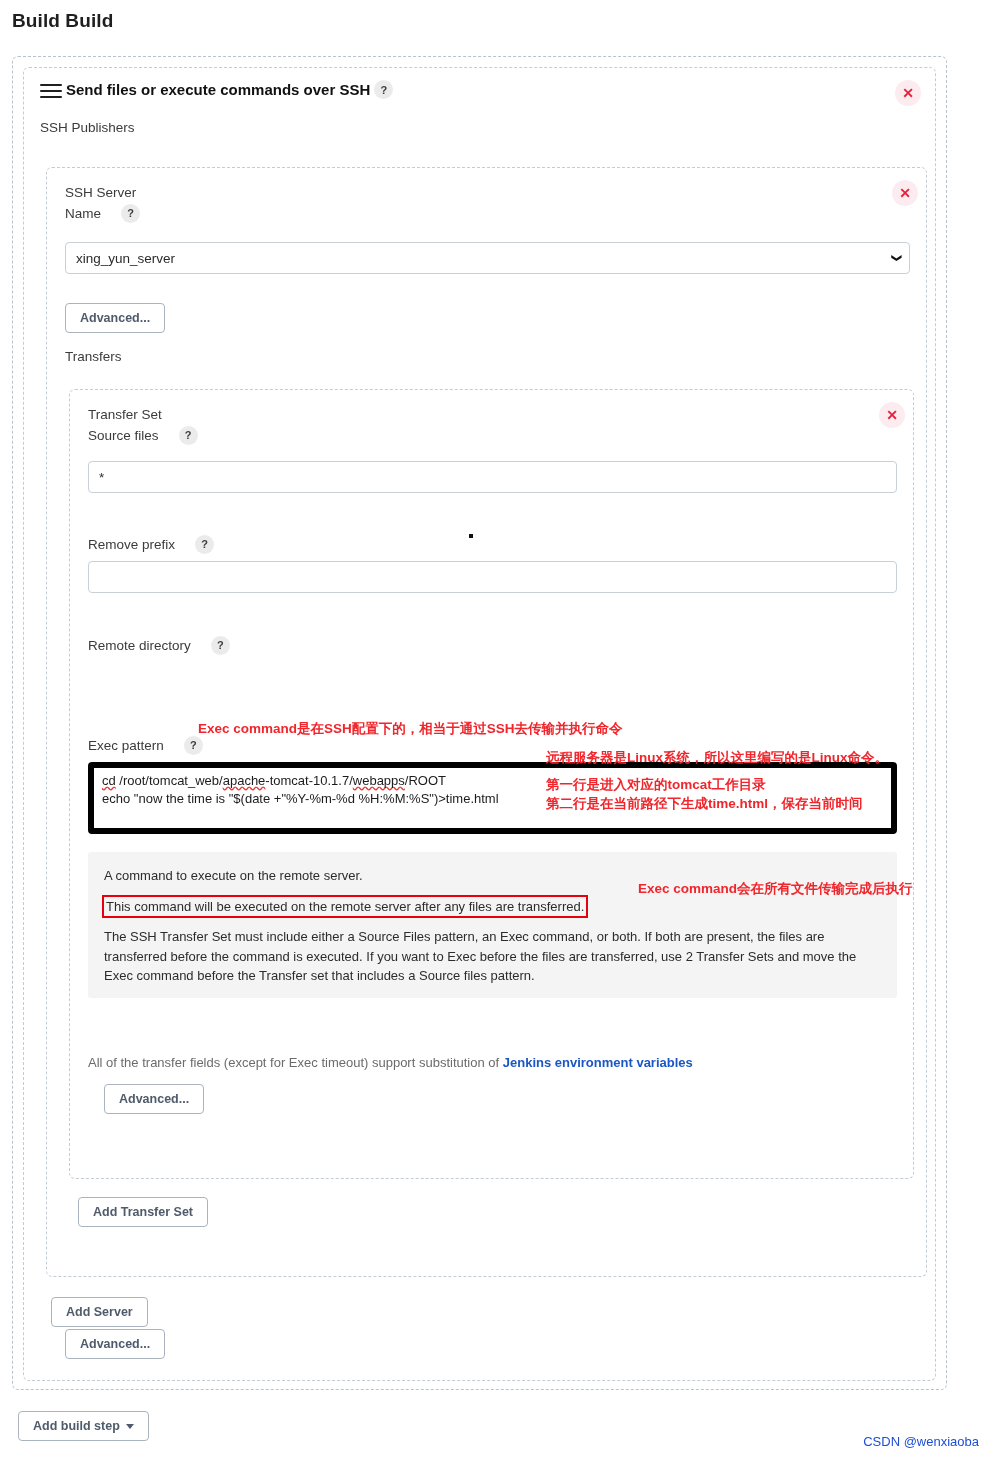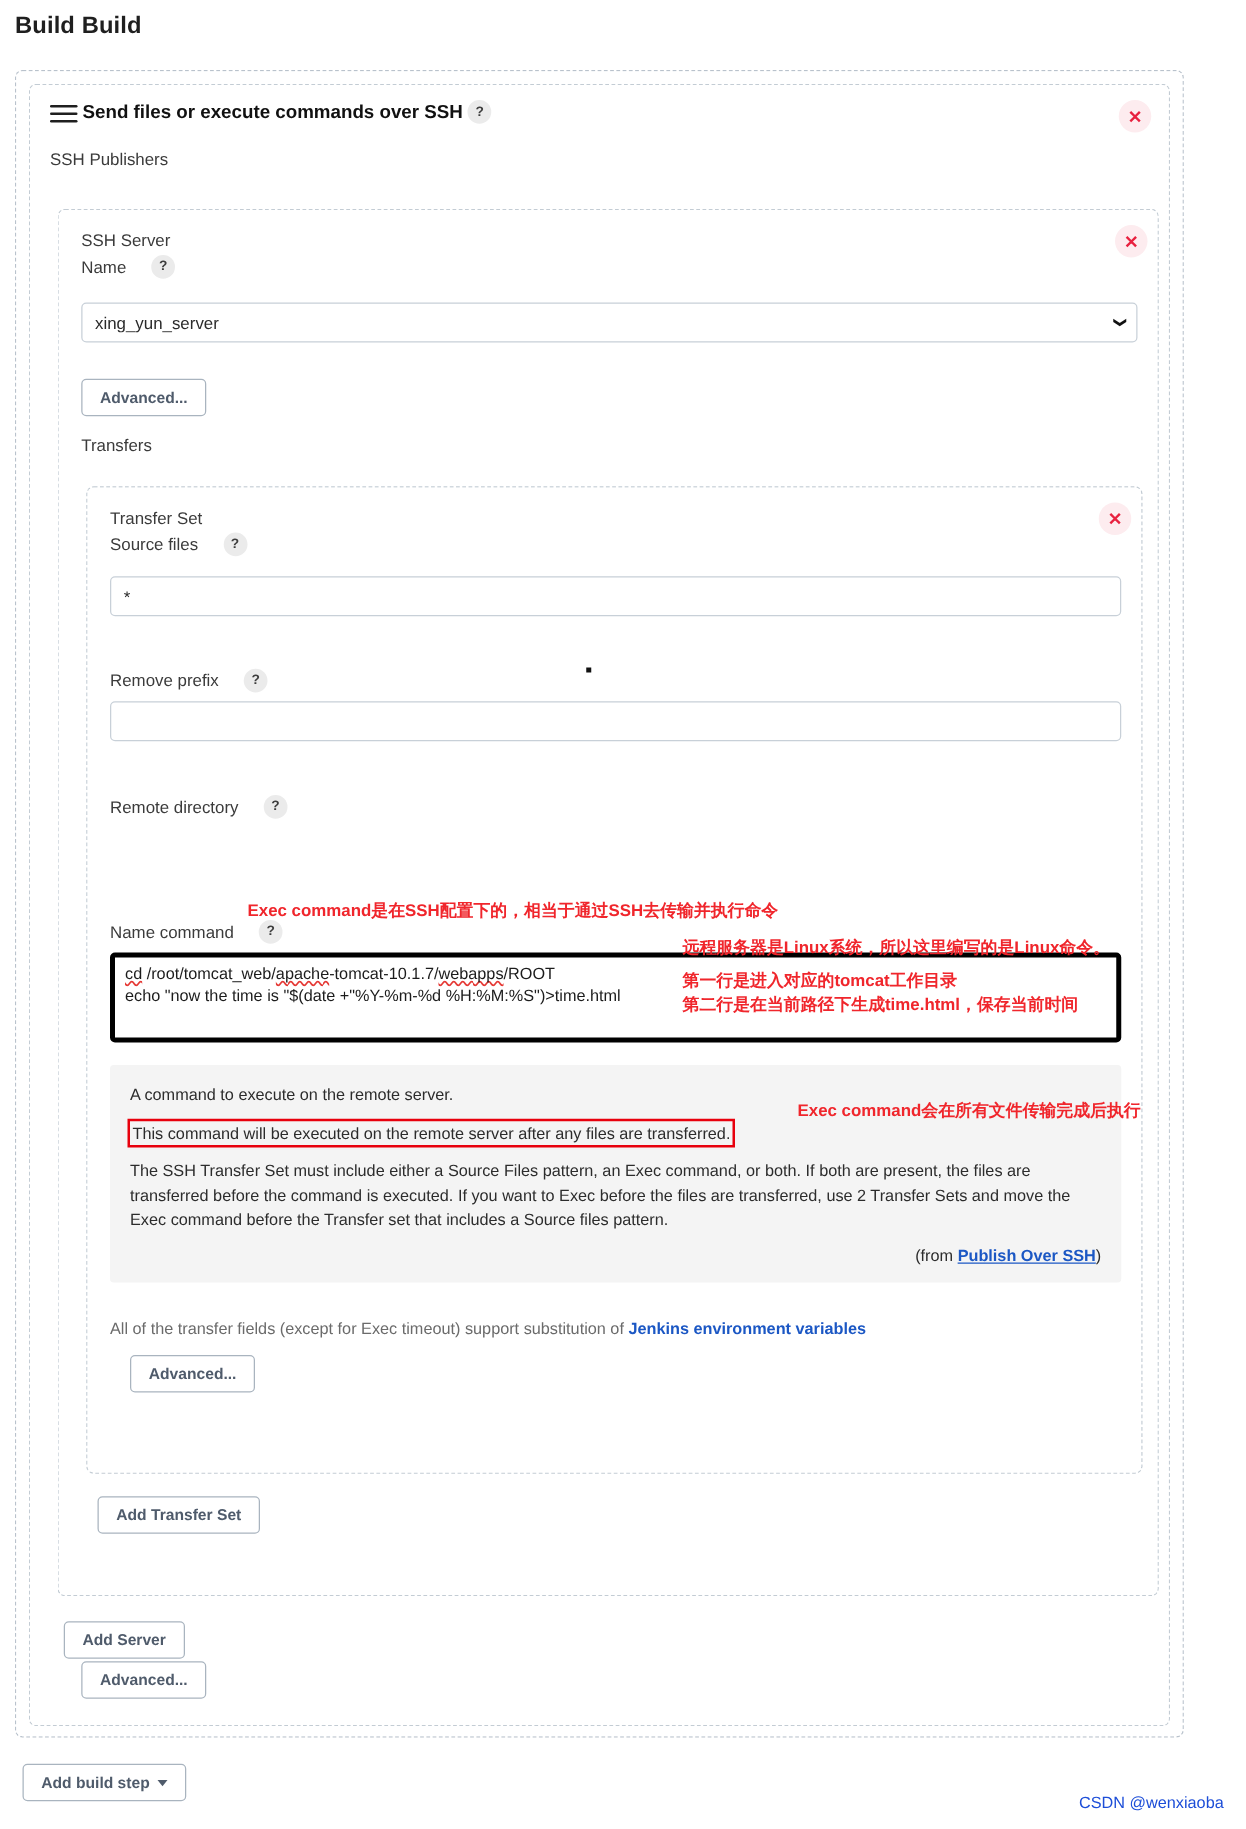--- a/index.html
+++ b/index.html
@@ -201,21 +201,21 @@
     top: 221px;
     width: 845px;
     height: 790px;
     border: 1px dashed #c3ccd4;
     border-radius: 6px;
   }
 
   .exec-textarea {
     width: 100%;
     height: 72px;
-    border: 4px solid #000000;
+    border: 6px solid #000000;
     border-radius: 4px;
     background: #fff;
     font-family: "Liberation Sans", sans-serif;
     font-size: 13px;
     color: #1c1c1c;
     padding: 4px 8px;
     resize: none;
     outline: none;
     line-height: 18px;
     white-space: pre;
@@ -342,34 +342,33 @@
         <div style="position:absolute; left:18px; top:171px; width:809px;">
           <input class="text-input" type="text" value="" style="">
         </div>
 
         <div class="field-label" style="position:absolute; left:18px; top:245px;">
           <span>Remote directory</span>
           <span class="help-badge">?</span>
         </div>
 
         <div class="field-label" style="position:absolute; left:18px; top:345px;">
-          <span>Name command</span>
+          <span>Exec pattern</span>
           <span class="help-badge">?</span>
         </div>
 
         <div style="position:absolute; left:18px; top:372px; width:809px;">
           <div class="exec-textarea"><span class="spell">cd</span><span> /root/tomcat_web/</span><span class="spell">apache</span><span>-tomcat-10.1.7/</span><span class="spell">webapps</span><span>/ROOT</span>
 <span>echo "now the time is "$(date +"%Y-%m-%d %H:%M:%S")&gt;time.html</span></div>
         </div>
 
         <div class="help-panel" style="position:absolute; left:18px; top:462px; width:809px;">
           <p>A command to execute on the remote server.</p>
           <p><span class="hl-box">This command will be executed on the remote server after any files are transferred.</span></p>
           <p>The SSH Transfer Set must include either a Source Files pattern, an Exec command, or both. If both are present, the files are transferred before the command is executed. If you want to Exec before the files are transferred, use 2 Transfer Sets and move the Exec command before the Transfer set that includes a Source files pattern.</p>
-          <p class="from-line"><span>(from </span><span class="link">Publish Over SSH</span><span>)</span></p>
         </div>
 
         <div class="subst-note" style="position:absolute; left:18px; top:665px;">
           <span>All of the transfer fields (except for Exec timeout) support substitution of </span><span class="link">Jenkins environment variables</span>
         </div>
 
         <button class="btn" style="position:absolute; left:34px; top:694px;">Advanced...</button>
       </div>
 
       <button class="btn" style="position:absolute; left:31px; top:1029px;">Add Transfer Set</button>

